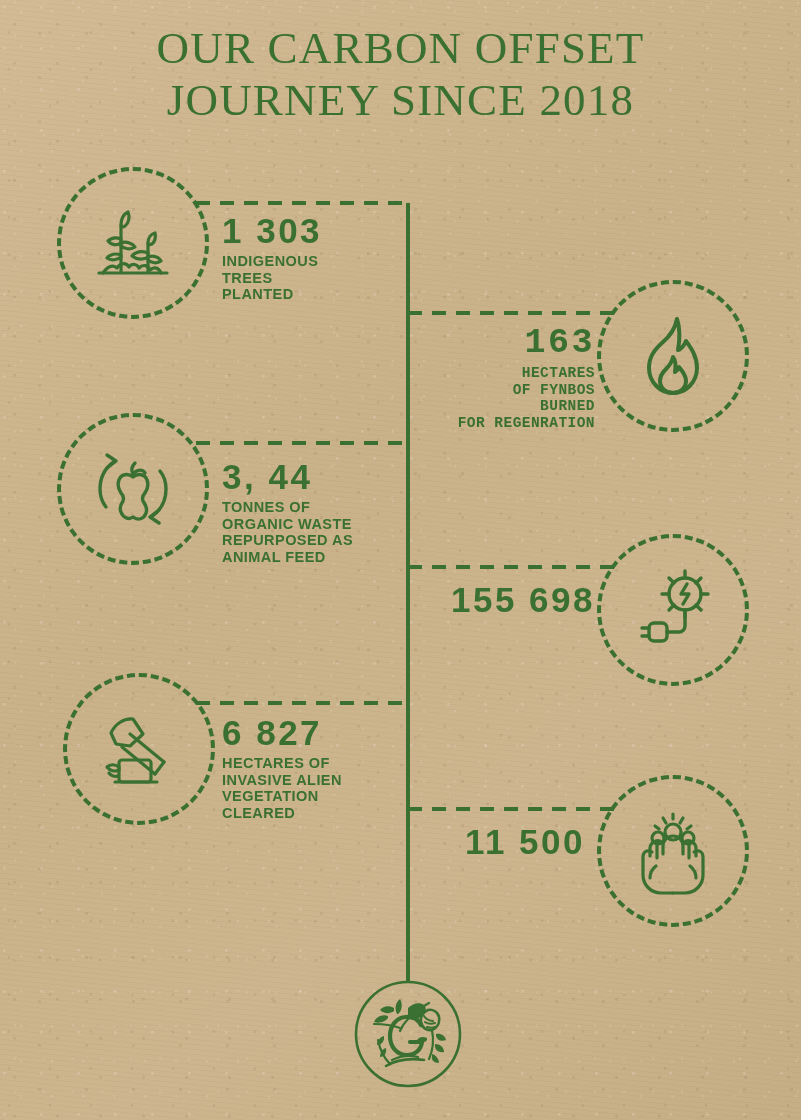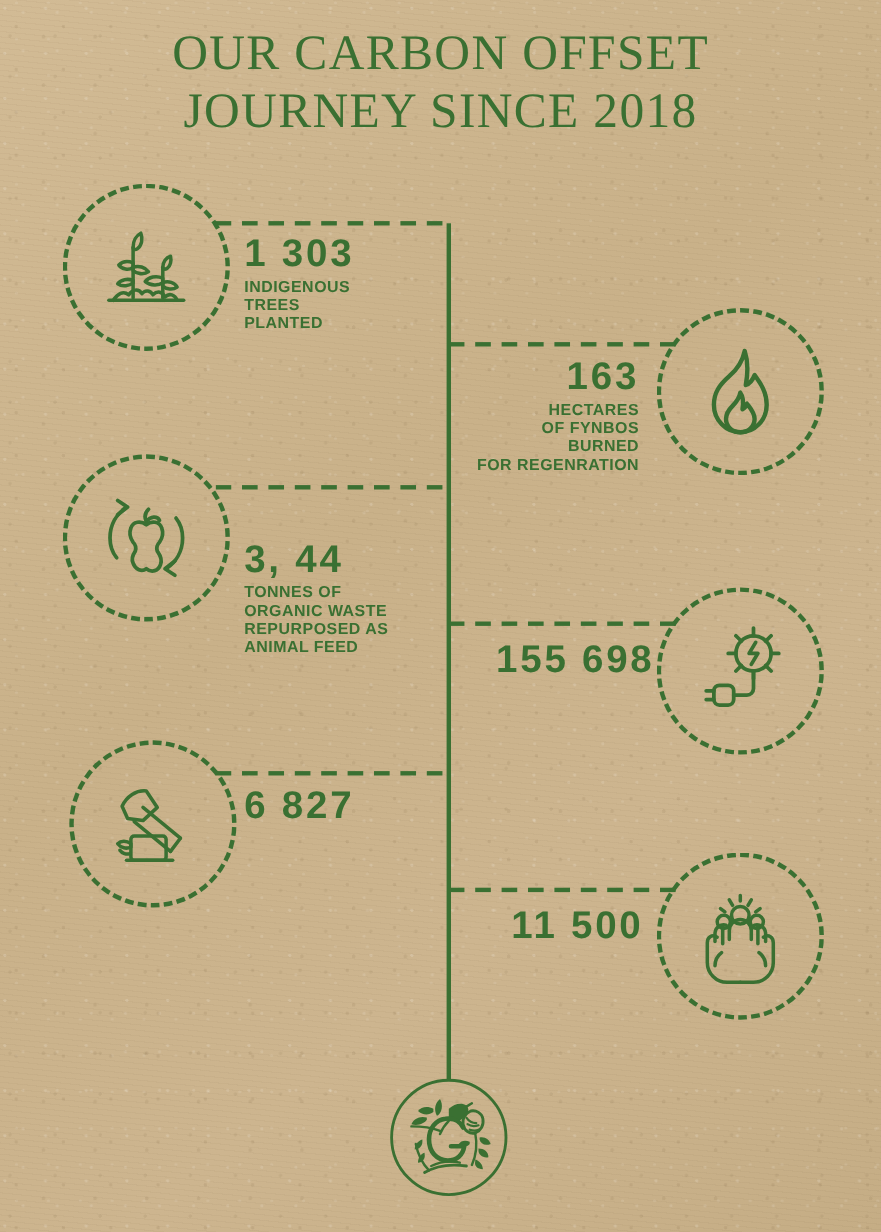--- a/index.html
+++ b/index.html
@@ -171,21 +171,21 @@
 
   <div class="row">
     <div class="badge" style="left:597px; top:280px;">
       <span>
         <svg width="74" height="86" viewBox="0 0 74 86" fill="none" stroke="#3a7032" stroke-width="4" stroke-linecap="round" stroke-linejoin="round">
           <path d="M41 6c-2 10-7 17-14 23-9 8-14 15-14 26 0 14 11 25 24 25s24-11 24-25c0-12-6-20-11-27-2 5-5 8-8 9 2-11 2-22-1-31z"></path>
           <path d="M37 44c-1 6-4 9-7 12-4 4-6 8-6 12 0 7 6 12 13 12s13-5 13-12c0-6-4-10-7-14-1 3-2 4-4 5 1-6 1-11-2-15z"></path>
         </svg>
       </span>
     </div>
-    <div class="stat right" style="left:396px; top:324px; width:185px;">
+    <div class="stat right" style="left:410px; top:324px; width:185px;font-family:Liberation Mono, monospace;">
       <div class="num">163</div>
       <div class="lbl">HECTARES
 OF FYNBOS
 BURNED
 FOR REGENRATION</div>
     </div>
   </div>
 
   <div class="row">
     <div class="badge" style="left:57px; top:413px;">
@@ -194,21 +194,21 @@
           <path d="M30 20c-9 6-15 16-15 28 0 7 2 13 6 18"></path>
           <path d="M22 14l9 6-9 7"></path>
           <path d="M66 76c9-6 15-16 15-28 0-7-2-13-6-18"></path>
           <path d="M74 82l-9-6 9-7"></path>
           <path d="M48 33c-2-4-1-8 2-11"></path>
           <path d="M48 33c4-5 10-5 12-1"></path>
           <path d="M48 36c-5-4-12-3-14 3-2 5 0 10 2 13 2 2 3 5 2 8-2 3-4 7-2 11 2 6 8 8 12 5 5 4 11 2 13-4 2-5-1-9-3-12-1-3 0-6 2-8 2-3 4-8 2-13-2-6-9-7-14-3z"></path>
         </svg>
       </span>
     </div>
-    <div class="stat left" style="left:222px; top:458px; width:180px;margin-top:32px;">
+    <div class="stat left" style="left:222px; top:458px; width:180px;">
       <div class="num">3, 44</div>
       <div class="lbl">TONNES OF
 ORGANIC WASTE
 REPURPOSED AS
 ANIMAL FEED</div>
     </div>
   </div>
 
   <div class="row">
     <div class="badge" style="left:597px; top:534px;">
@@ -238,20 +238,24 @@
           <path d="M73 57l-9 12"></path>
           <rect x="28" y="55" width="32" height="22" rx="3"></rect>
           <path d="M24 77h42"></path>
           <path d="M28 62c-4-3-9-3-12 0 3 4 8 5 12 3z"></path>
           <path d="M18 68c2 3 6 4 9 3"></path>
         </svg>
       </span>
     </div>
     <div class="stat left" style="left:222px; top:714px; width:180px;">
       <div class="num">6 827</div>
+      <div class="lbl">HECTARES OF
+INVASIVE ALIEN
+VEGETATION
+CLEARED</div>
     </div>
   </div>
 
   <div class="row">
     <div class="badge" style="left:597px; top:775px;">
       <span>
         <svg width="94" height="90" viewBox="0 0 94 90" fill="none" stroke="#3a7032" stroke-width="3.2" stroke-linecap="round" stroke-linejoin="round">
           <path d="M47 8v5M37 12l3 5M57 12l-3 5M29 20l4 3M65 20l-4 3"></path>
           <circle cx="47" cy="26" r="8"></circle>
           <circle cx="32" cy="32" r="6"></circle>

